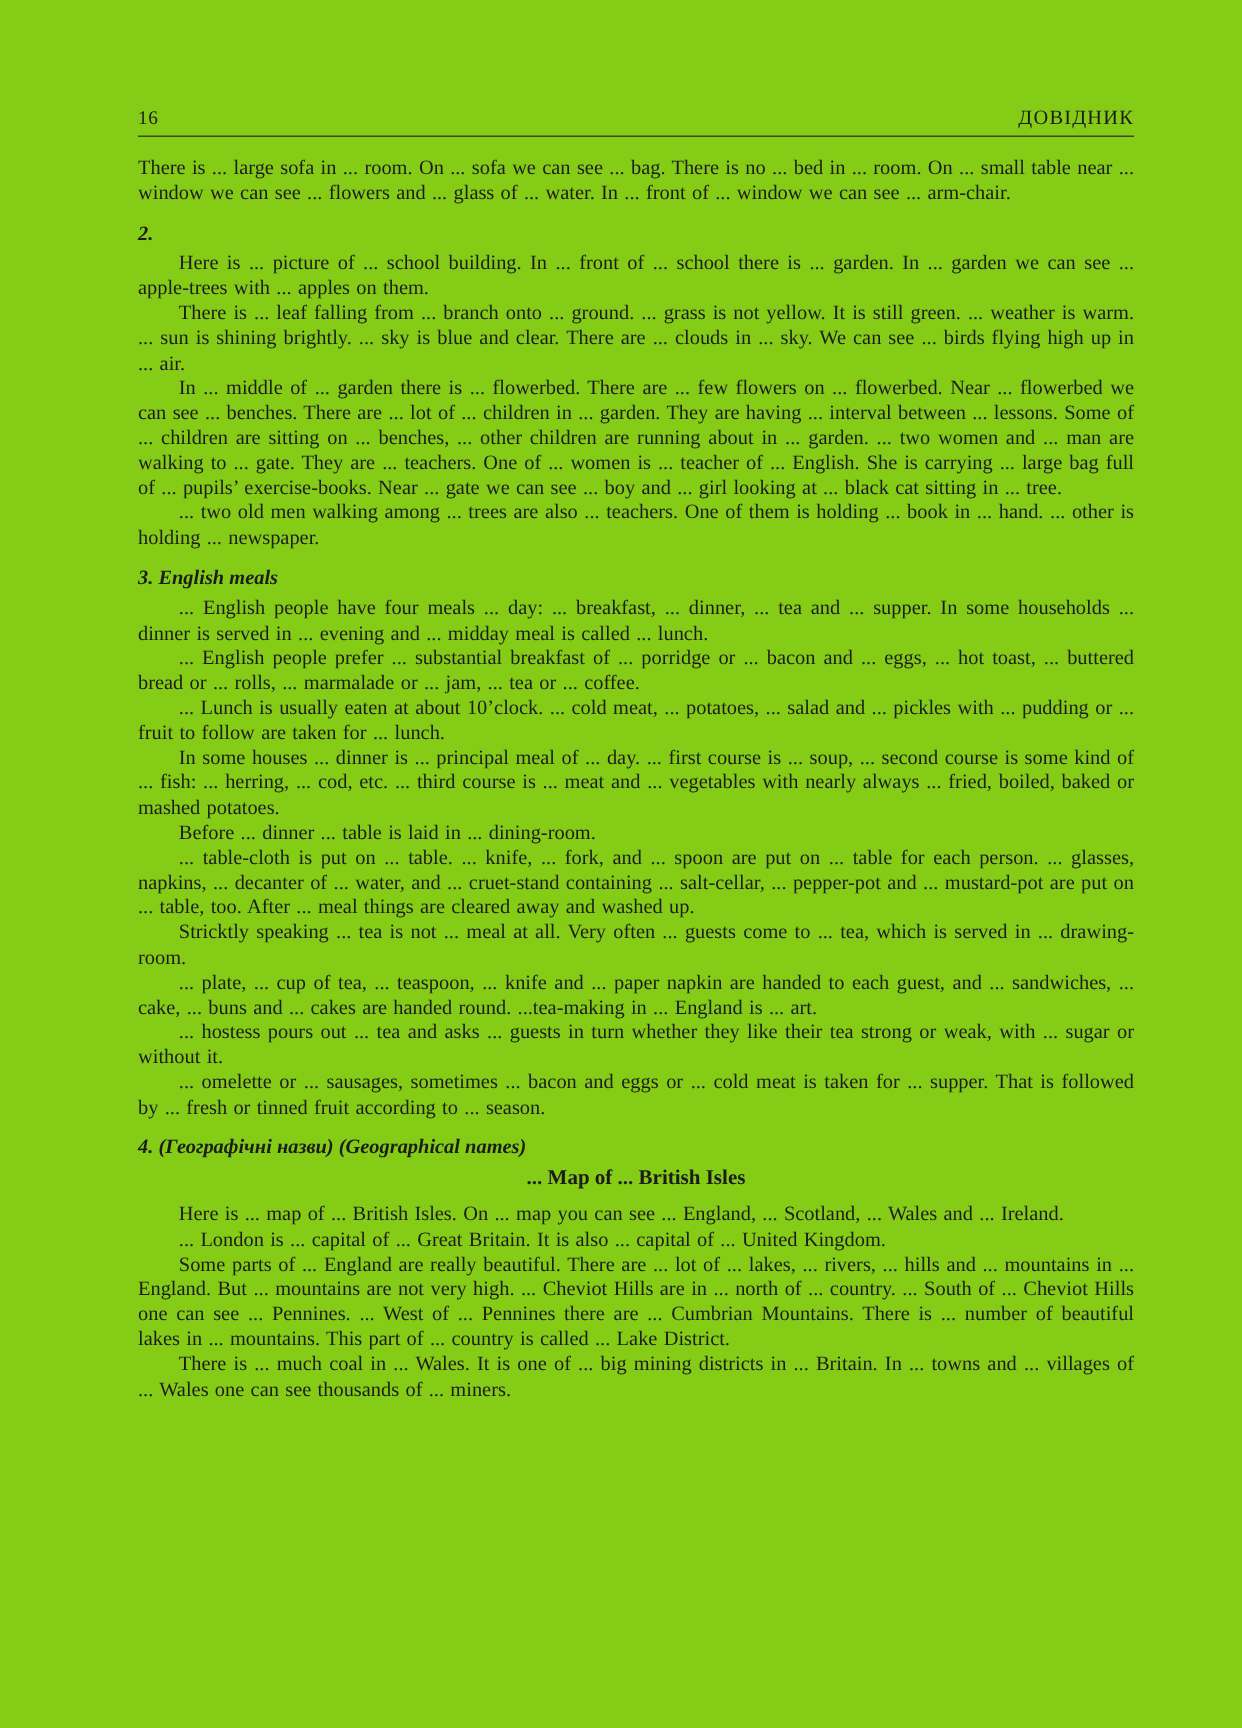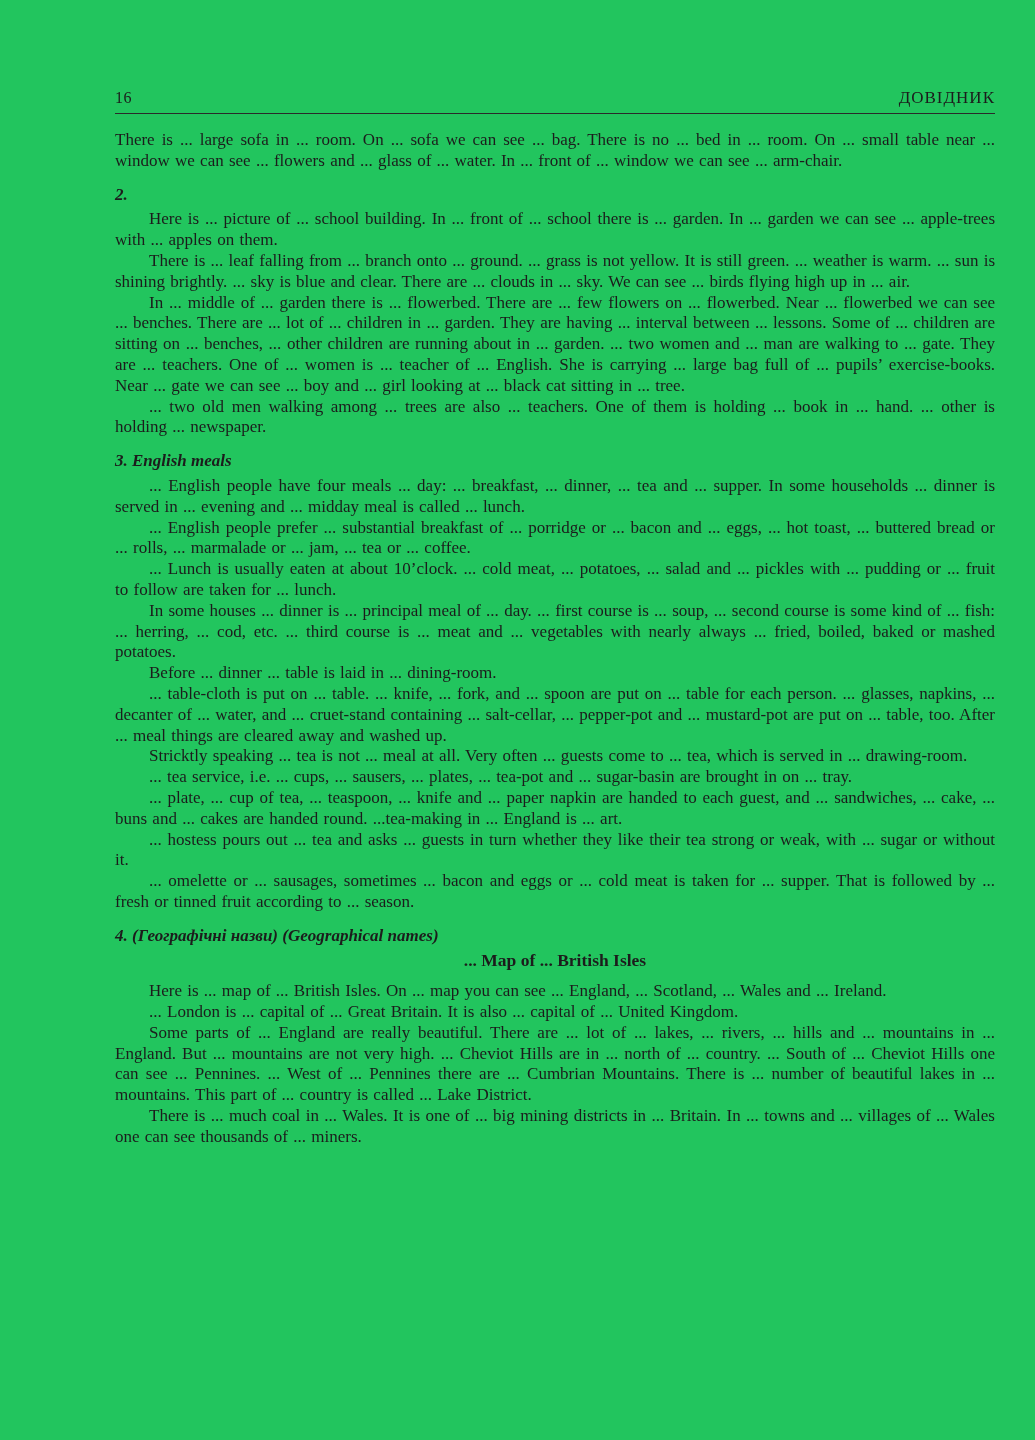--- a/index.html
+++ b/index.html
@@ -4,23 +4,23 @@
 <style>
   html, body {
     margin: 0;
     padding: 0;
     background: #ffffff;
   }
   .page {
     position: relative;
     width: 1035px;
     height: 1440px;
-    background: #22c55e;
+    background: #84cc16;
     box-sizing: border-box;
-    padding: 88px 40px 0 115px;
+    padding: 88px 90px 0 115px;
     font-family: "Liberation Serif", "DejaVu Serif", serif;
     color: #1c1c1c;
     overflow: hidden;
   }
   .page-header {
     display: flex;
     justify-content: space-between;
     align-items: baseline;
     border-bottom: 1.6px solid #2a2a2a;
     padding-bottom: 5px;
@@ -79,21 +79,20 @@
       <p class="paragraph indent">In ... middle of ... garden there is ... flowerbed. There are ... few flowers on ... flowerbed. Near ... flowerbed we can see ... benches. There are ... lot of ... children in ... garden. They are having ... interval between ... lessons. Some of ... children are sitting on ... benches, ... other children are running about in ... garden. ... two women and ... man are walking to ... gate. They are ... teachers. One of ... women is ... teacher of ... English. She is carrying ... large bag full of ... pupils’ exercise-books. Near ... gate we can see ... boy and ... girl looking at ... black cat sitting in ... tree.</p>
       <p class="paragraph indent">... two old men walking among ... trees are also ... teachers. One of them is holding ... book in ... hand. ... other is holding ... newspaper.</p>
       <h3 class="heading">3. English meals</h3>
       <p class="paragraph indent">... English people have four meals ... day: ... breakfast, ... dinner, ... tea and ... supper. In some households ... dinner is served in ... evening and ... midday meal is called ... lunch.</p>
       <p class="paragraph indent">... English people prefer ... substantial breakfast of ... porridge or ... bacon and ... eggs, ... hot toast, ... buttered bread or ... rolls, ... marmalade or ... jam, ... tea or ... coffee.</p>
       <p class="paragraph indent">... Lunch is usually eaten at about 10’clock. ... cold meat, ... potatoes, ... salad and ... pickles with ... pudding or ... fruit to follow are taken for ... lunch.</p>
       <p class="paragraph indent">In some houses ... dinner is ... principal meal of ... day. ... first course is ... soup, ... second course is some kind of ... fish: ... herring, ... cod, etc. ... third course is ... meat and ... vegetables with nearly always ... fried, boiled, baked or mashed potatoes.</p>
       <p class="paragraph indent">Before ... dinner ... table is laid in ... dining-room.</p>
       <p class="paragraph indent">... table-cloth is put on ... table. ... knife, ... fork, and ... spoon are put on ... table for each person. ... glasses, napkins, ... decanter of ... water, and ... cruet-stand containing ... salt-cellar, ... pepper-pot and ... mustard-pot are put on ... table, too. After ... meal things are cleared away and washed up.</p>
       <p class="paragraph indent">Stricktly speaking ... tea is not ... meal at all. Very often ... guests come to ... tea, which is served in ... drawing-room.</p>
-      <p class="paragraph indent">... tea service, i.e. ... cups, ... sausers, ... plates, ... tea-pot and ... sugar-basin are brought in on ... tray.</p>
       <p class="paragraph indent">... plate, ... cup of tea, ... teaspoon, ... knife and ... paper napkin are handed to each guest, and ... sandwiches, ... cake, ... buns and ... cakes are handed round. ...tea-making in ... England is ... art.</p>
       <p class="paragraph indent">... hostess pours out ... tea and asks ... guests in turn whether they like their tea strong or weak, with ... sugar or without it.</p>
       <p class="paragraph indent">... omelette or ... sausages, sometimes ... bacon and eggs or ... cold meat is taken for ... supper. That is followed by ... fresh or tinned fruit according to ... season.</p>
       <h3 class="heading">4. (Географічні назви) (Geographical names)</h3>
       <h4 class="subheading_centered">... Map of ... British Isles</h4>
       <p class="paragraph indent">Here is ... map of ... British Isles. On ... map you can see ... England, ... Scotland, ... Wales and ... Ireland.</p>
       <p class="paragraph indent">... London is ... capital of ... Great Britain. It is also ... capital of ... United Kingdom.</p>
       <p class="paragraph indent">Some parts of ... England are really beautiful. There are ... lot of ... lakes, ... rivers, ... hills and ... mountains in ... England. But ... mountains are not very high. ... Cheviot Hills are in ... north of ... country. ... South of ... Cheviot Hills one can see ... Pennines. ... West of ... Pennines there are ... Cumbrian Mountains. There is ... number of beautiful lakes in ... mountains. This part of ... country is called ... Lake District.</p>
       <p class="paragraph indent">There is ... much coal in ... Wales. It is one of ... big mining districts in ... Britain. In ... towns and ... villages of ... Wales one can see thousands of ... miners.</p>
     </div>

